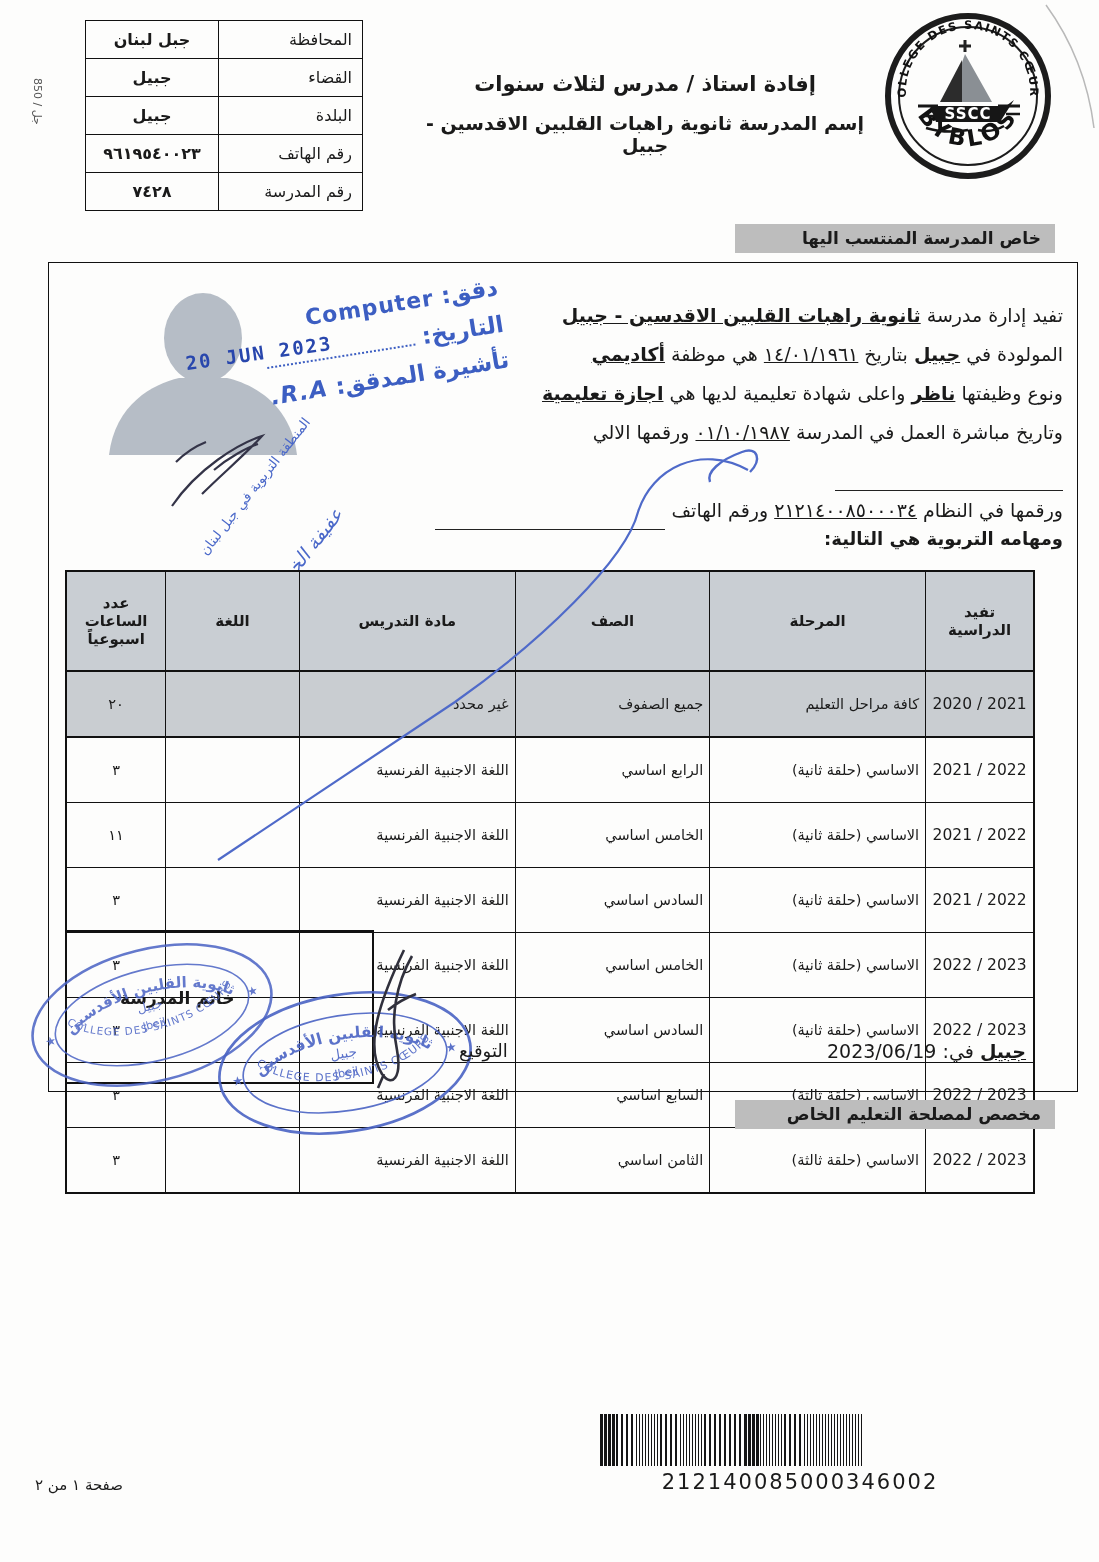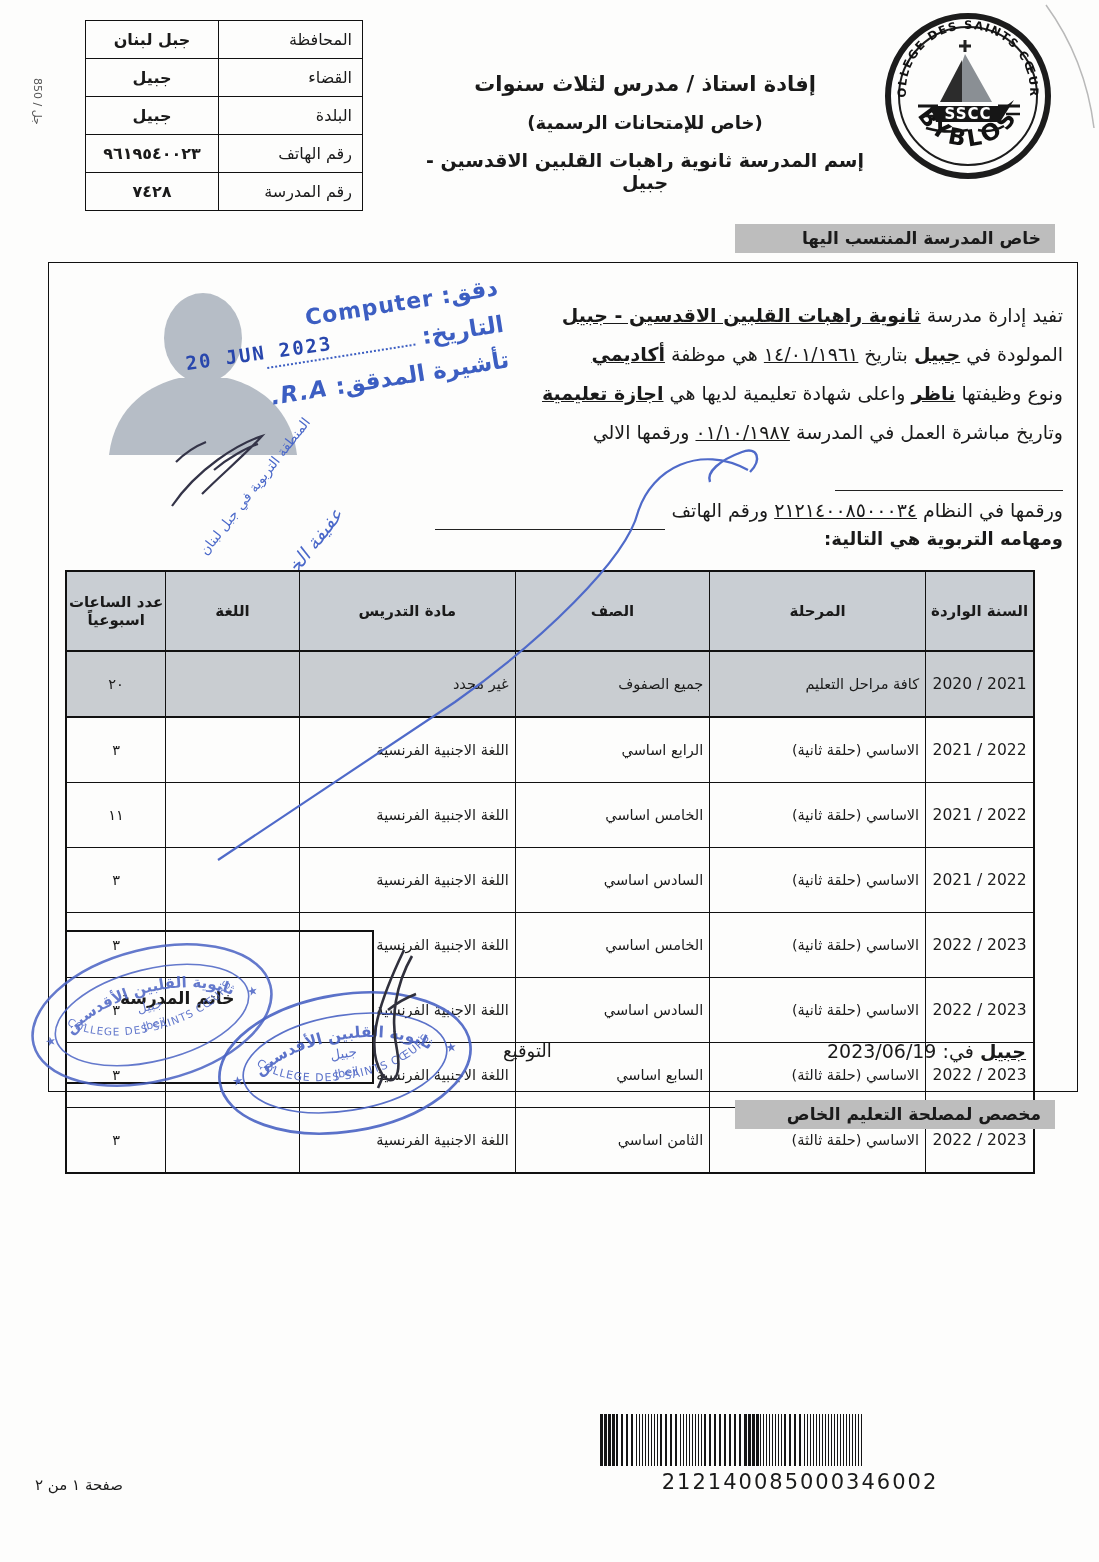--- a/index.html
+++ b/index.html
@@ -22,21 +22,21 @@
   
   .bar{background:#bdbdbd;width:320px;height:29px;line-height:29px;font-size:17px;
        font-weight:bold;text-align:right;padding-right:14px;box-sizing:border-box;direction:rtl;}
   
   .mainbox{border:1.8px solid #111;}
   .stmt{direction:rtl;text-align:right;font-size:19px;line-height:39px;}
   .blank{display:inline-block;border-bottom:1.6px solid #222;height:1.05em;vertical-align:bottom;}
   .duties-head{direction:rtl;font-size:18px;font-weight:bold;}
   
   .duties{border-collapse:collapse;direction:rtl;table-layout:fixed;width:970px;}
-  .duties th{background:#c9ced3;border:1.4px solid #111;height:78px;font-size:15px;font-weight:bold;padding:0;}
+  .duties th{background:#c9ced3;border:1.4px solid #111;height:78px;font-size:15px;font-weight:bold;padding:10px;}
   .duties td{border:1.2px solid #111;height:32px;font-size:14.5px;padding:16px 6px;text-align:right;overflow:hidden;white-space:nowrap;}
   .duties td.c0{direction:ltr;text-align:center;font-size:15.5px;padding:0;}
   .duties td.c5{text-align:center;padding:14px;}
   .duties tr.shaded td{background:#c9cdd1;border-bottom:2.2px solid #111;border-top:2px solid #111;}
   .duties{border:2px solid #111;}
   
   .decl{direction:rtl;text-align:right;font-size:18px;line-height:34px;}
   
   .stampbox{border:2px solid #111;}
   .vstamp{direction:rtl;text-align:right;color:#3c5ec2;transform:rotate(-9deg);}
@@ -79,21 +79,20 @@
         </tr>
         <tr>
           <td class="ilabel">رقم المدرسة</td>
           <td class="ivalue">٧٤٢٨</td>
         </tr>
       </tbody>
   </table>
 
   <div class="title abs ar" style="left:410px;top:72px;">
     <div class="t1">إفادة استاذ / مدرس لثلاث سنوات</div>
-    <div class="t2">(خاص للإمتحانات الرسمية)</div>
     <div class="t3"><span>إسم المدرسة </span><span>ثانوية راهبات القلبين الاقدسين - جبيل</span></div>
   </div>
 
   <svg class="abs" style="left:882px;top:10px;" width="172" height="172" viewBox="0 0 172 172">
     <circle cx="86" cy="86" r="80" fill="none" stroke="#1c1c1c" stroke-width="6"></circle>
     <circle cx="86" cy="86" r="69" fill="none" stroke="#1c1c1c" stroke-width="2"></circle>
     <defs>
       <path id="logoArcTop" d="M 25,92 A 62,62 0 1 1 147,92" fill="none"></path>
       <path id="logoArcBot" d="M 33,98 A 56,56 0 0 0 139,98" fill="none"></path>
     </defs>
@@ -162,21 +161,21 @@
     <colgroup>
       <col style="width:11.2%">
         <col style="width:22.3%">
         <col style="width:20.1%">
       <col style="width:22.3%">
         <col style="width:13.8%">
         <col style="width:10.3%">
     </colgroup>
     <thead>
         <tr>
-          <th>السنة الواردة</th>
+          <th>تفيد الدراسية</th>
           <th>المرحلة</th>
           <th>الصف</th>
           <th>مادة التدريس</th>
           <th>اللغة</th>
           <th>عدد الساعات اسبوعياً</th>
         </tr>
       </thead>
     <tbody>
         <tr class="shaded">
           <td class="c0">2020 / 2021</td>
@@ -273,21 +272,21 @@
     </defs>
     <text font-size="15" font-weight="bold" fill="#4a63c4"><textPath href="#s2top" startOffset="50%" text-anchor="middle">ثانوية القلبين الأقدسين</textPath></text>
     <text font-size="10.5" fill="#4a63c4" letter-spacing="1"><textPath href="#s2bot" startOffset="50%" text-anchor="middle">COLLEGE DES SAINTS CŒURS</textPath></text>
     <text x="130" y="70" font-size="13" fill="#4a63c4" text-anchor="middle">جبيل</text>
     <text x="130" y="88" font-size="11" fill="#4a63c4" text-anchor="middle">Jbeil</text>
     <text x="20" y="80" font-size="12" fill="#4a63c4">★</text>
     <text x="228" y="80" font-size="12" fill="#4a63c4">★</text>
   </svg>
 
   <div class="footerline abs" style="left:790px;top:1040px;width:273px;text-align:center;"><span class="bu">جبيل</span><span> في: </span><span>2023/06/19</span></div>
-  <div class="abs ar" style="left:503px;top:1040px;font-size:18px;">التوقيع</div>
+  <div class="abs ar" style="left:459px;top:1040px;font-size:18px;">التوقيع</div>
 
   <div class="bar abs" style="left:735px;top:1100px;">مخصص لمصلحة التعليم الخاص</div>
 
   <div class="abs" style="left:600px;top:1414px;width:400px;height:52px;white-space:nowrap;overflow:hidden;"><span class="bcbar" style="width: 3px; margin-right: 1px;"></span><span class="bcbar" style="width: 3px; margin-right: 1px;"></span><span class="bcbar" style="width: 3px; margin-right: 1px;"></span><span class="bcbar" style="width: 3px; margin-right: 1px;"></span><span class="bcbar" style="width: 2px; margin-right: 3px;"></span><span class="bcbar" style="width: 2px; margin-right: 3px;"></span><span class="bcbar" style="width: 2px; margin-right: 3px;"></span><span class="bcbar" style="width: 2px; margin-right: 3px;"></span><span class="bcbar" style="width: 1px; margin-right: 2px;"></span><span class="bcbar" style="width: 1px; margin-right: 2px;"></span><span class="bcbar" style="width: 1px; margin-right: 2px;"></span><span class="bcbar" style="width: 1px; margin-right: 2px;"></span><span class="bcbar" style="width: 1px; margin-right: 2px;"></span><span class="bcbar" style="width: 1px; margin-right: 2px;"></span><span class="bcbar" style="width: 1px; margin-right: 2px;"></span><span class="bcbar" style="width: 1px; margin-right: 2px;"></span><span class="bcbar" style="width: 2px; margin-right: 3px;"></span><span class="bcbar" style="width: 2px; margin-right: 3px;"></span><span class="bcbar" style="width: 2px; margin-right: 3px;"></span><span class="bcbar" style="width: 2px; margin-right: 3px;"></span><span class="bcbar" style="width: 1px; margin-right: 2px;"></span><span class="bcbar" style="width: 1px; margin-right: 2px;"></span><span class="bcbar" style="width: 1px; margin-right: 2px;"></span><span class="bcbar" style="width: 1px; margin-right: 2px;"></span><span class="bcbar" style="width: 1px; margin-right: 2px;"></span><span class="bcbar" style="width: 1px; margin-right: 2px;"></span><span class="bcbar" style="width: 1px; margin-right: 2px;"></span><span class="bcbar" style="width: 1px; margin-right: 2px;"></span><span class="bcbar" style="width: 2px; margin-right: 3px;"></span><span class="bcbar" style="width: 2px; margin-right: 3px;"></span><span class="bcbar" style="width: 2px; margin-right: 3px;"></span><span class="bcbar" style="width: 2px; margin-right: 3px;"></span><span class="bcbar" style="width: 2px; margin-right: 3px;"></span><span class="bcbar" style="width: 2px; margin-right: 3px;"></span><span class="bcbar" style="width: 2px; margin-right: 3px;"></span><span class="bcbar" style="width: 2px; margin-right: 3px;"></span><span class="bcbar" style="width: 3px; margin-right: 1px;"></span><span class="bcbar" style="width: 3px; margin-right: 1px;"></span><span class="bcbar" style="width: 3px; margin-right: 1px;"></span><span class="bcbar" style="width: 3px; margin-right: 1px;"></span><span class="bcbar" style="width: 1px; margin-right: 2px;"></span><span class="bcbar" style="width: 1px; margin-right: 2px;"></span><span class="bcbar" style="width: 1px; margin-right: 2px;"></span><span class="bcbar" style="width: 1px; margin-right: 2px;"></span><span class="bcbar" style="width: 1px; margin-right: 2px;"></span><span class="bcbar" style="width: 1px; margin-right: 2px;"></span><span class="bcbar" style="width: 1px; margin-right: 2px;"></span><span class="bcbar" style="width: 1px; margin-right: 2px;"></span><span class="bcbar" style="width: 2px; margin-right: 3px;"></span><span class="bcbar" style="width: 2px; margin-right: 3px;"></span><span class="bcbar" style="width: 2px; margin-right: 3px;"></span><span class="bcbar" style="width: 2px; margin-right: 3px;"></span><span class="bcbar" style="width: 1px; margin-right: 2px;"></span><span class="bcbar" style="width: 1px; margin-right: 2px;"></span><span class="bcbar" style="width: 1px; margin-right: 2px;"></span><span class="bcbar" style="width: 1px; margin-right: 2px;"></span><span class="bcbar" style="width: 1px; margin-right: 2px;"></span><span class="bcbar" style="width: 1px; margin-right: 2px;"></span><span class="bcbar" style="width: 1px; margin-right: 2px;"></span><span class="bcbar" style="width: 1px; margin-right: 2px;"></span><span class="bcbar" style="width: 1px; margin-right: 2px;"></span><span class="bcbar" style="width: 1px; margin-right: 2px;"></span><span class="bcbar" style="width: 1px; margin-right: 2px;"></span><span class="bcbar" style="width: 1px; margin-right: 2px;"></span><span class="bcbar" style="width: 1px; margin-right: 2px;"></span><span class="bcbar" style="width: 1px; margin-right: 2px;"></span><span class="bcbar" style="width: 1px; margin-right: 2px;"></span><span class="bcbar" style="width: 1px; margin-right: 2px;"></span><span class="bcbar" style="width: 1px; margin-right: 2px;"></span><span class="bcbar" style="width: 1px; margin-right: 2px;"></span><span class="bcbar" style="width: 1px; margin-right: 2px;"></span><span class="bcbar" style="width: 1px; margin-right: 2px;"></span></div>
   <div class="abs bclabel" style="left:600px;top:1470px;width:400px;text-align:center;">212140085000346002</div>
 
   <div class="abs ar" style="left:35px;top:1476px;font-size:15px;">صفحة ١ من ٢</div>
 
   <svg class="abs" style="left:0;top:0;pointer-events:none;" width="1099" height="1562">
     <g>

